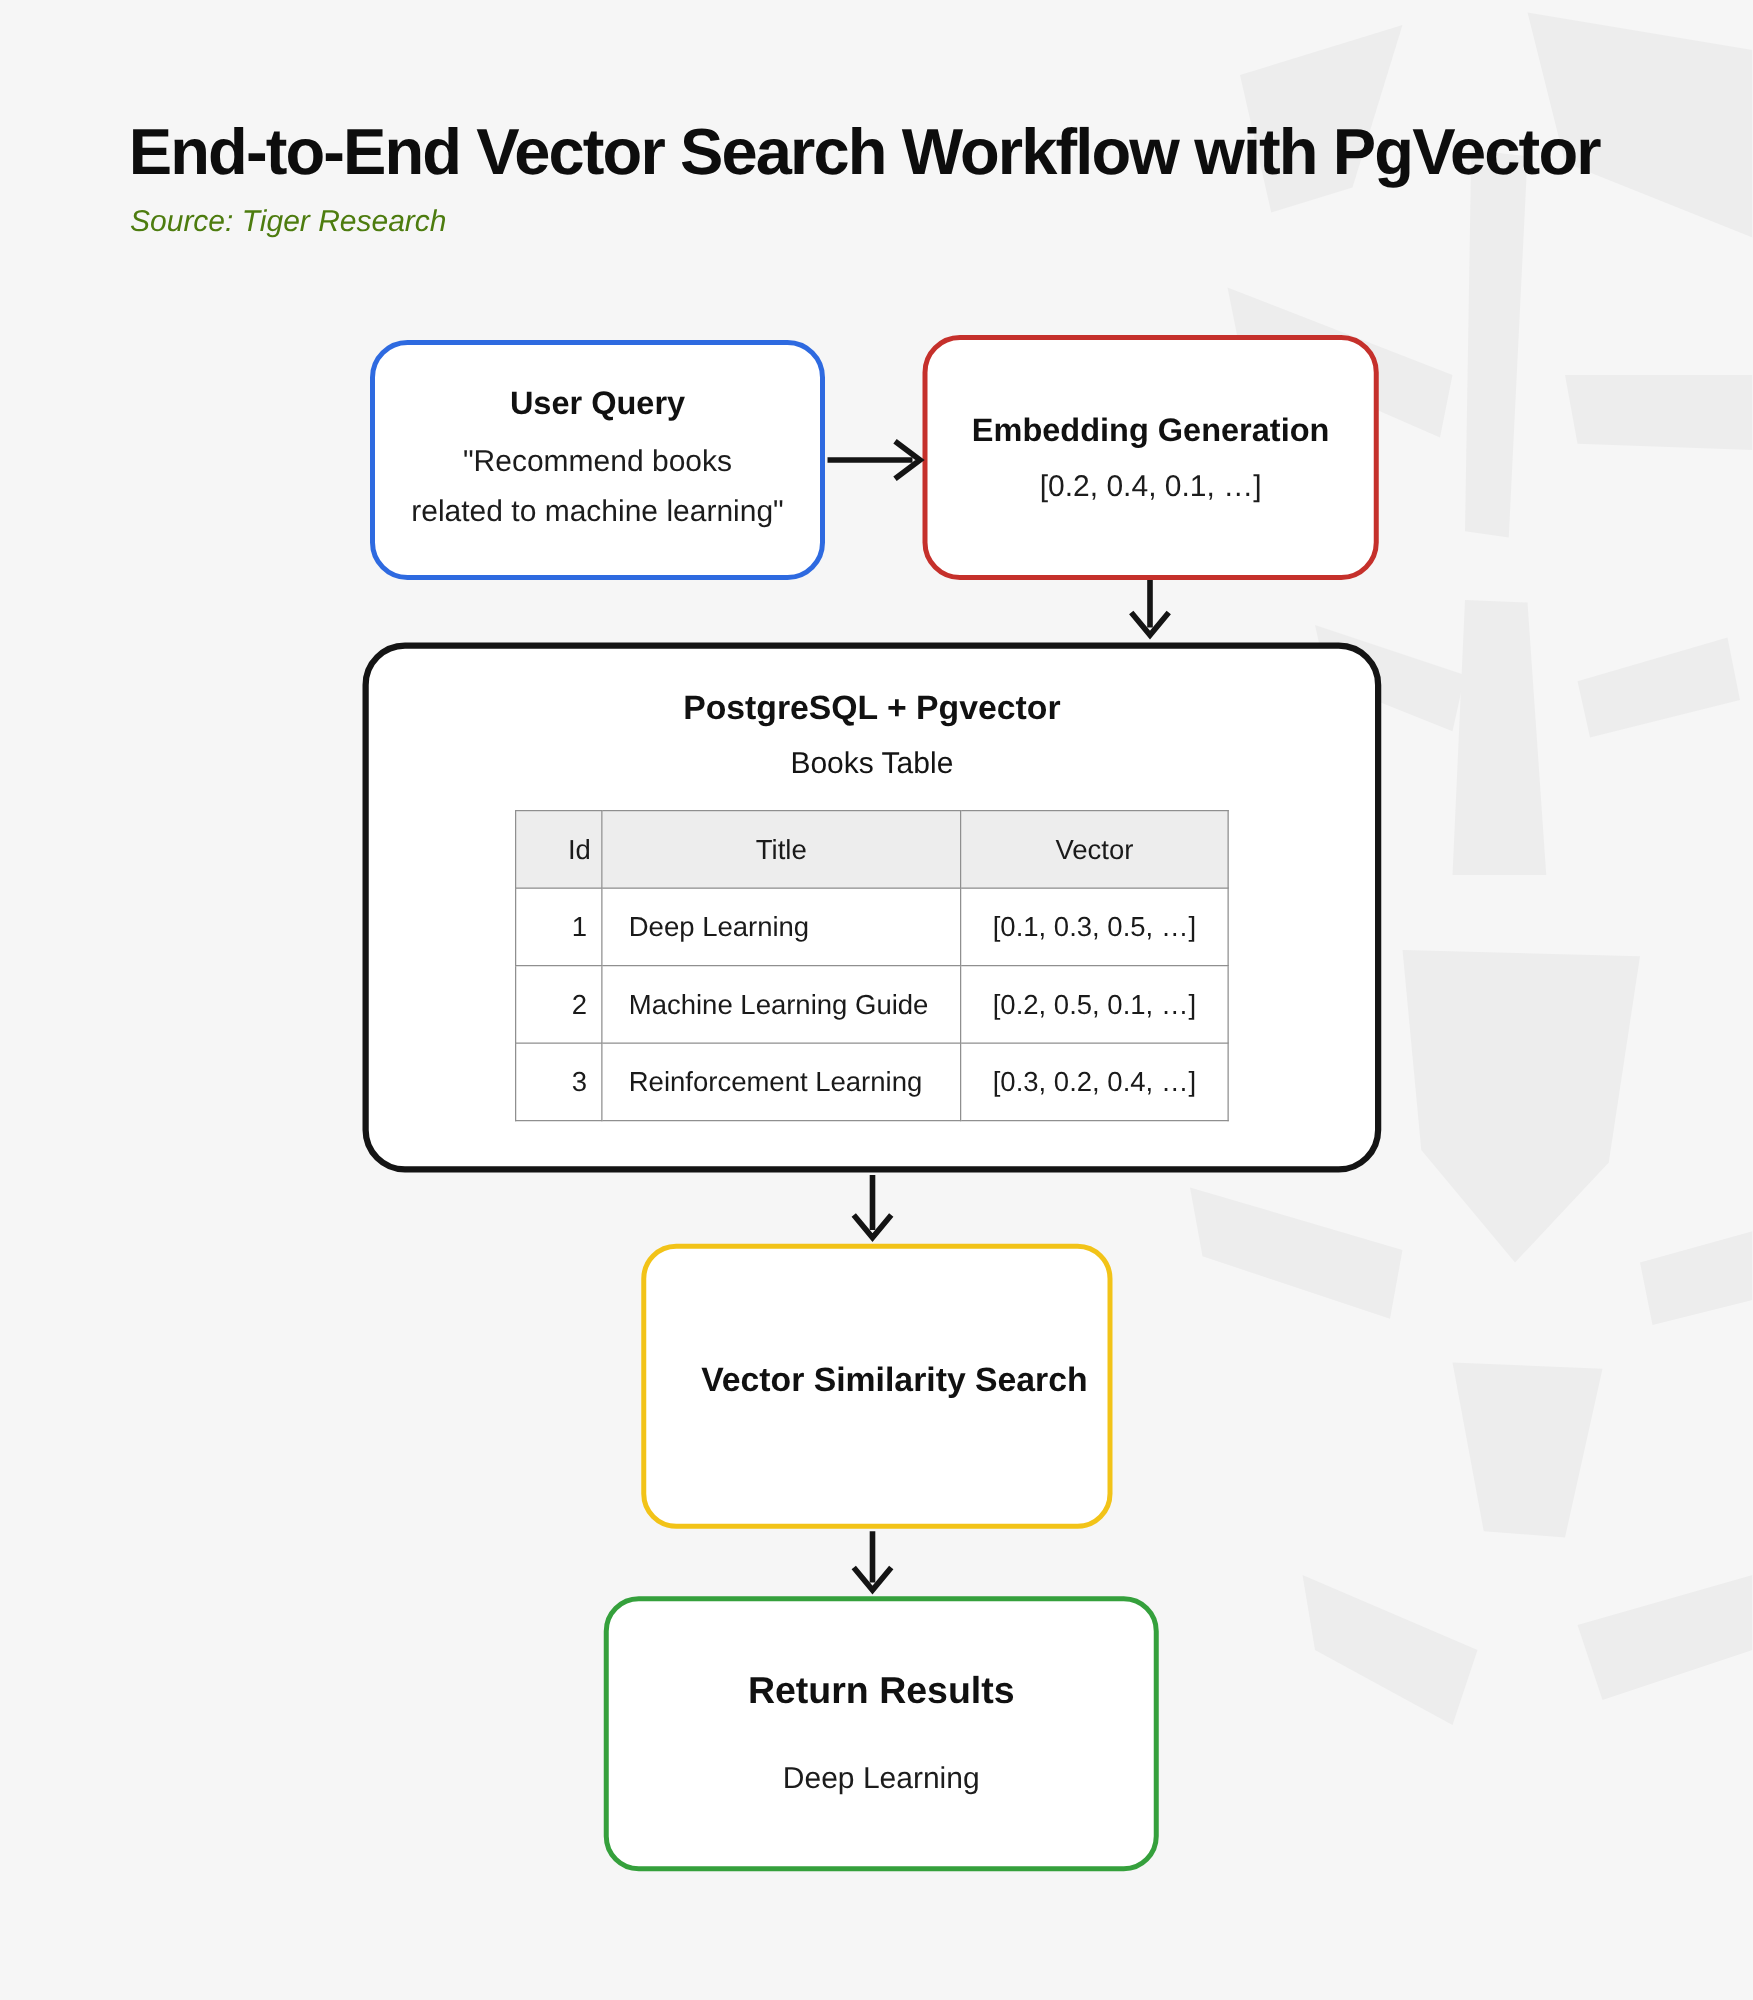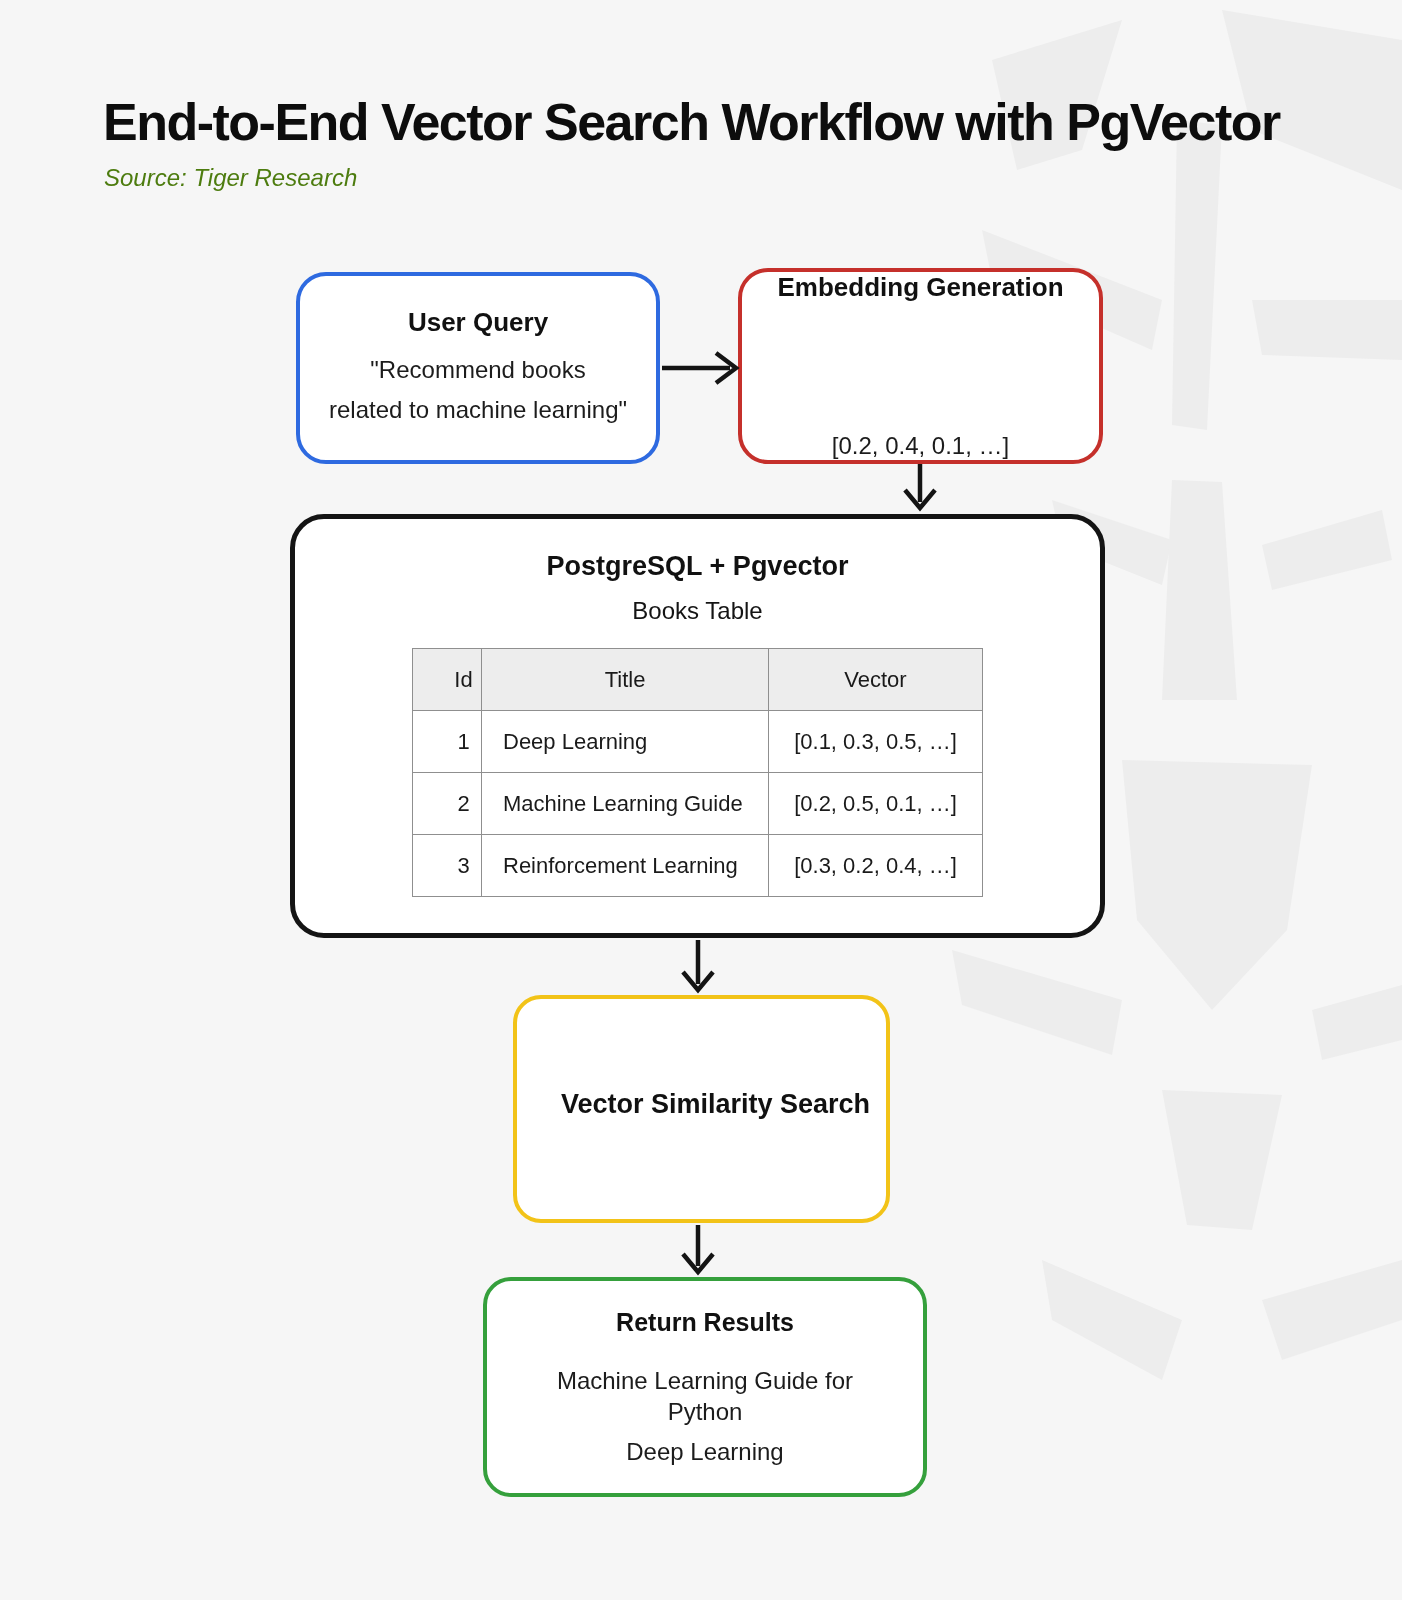--- a/index.html
+++ b/index.html
@@ -30,21 +30,21 @@
     display:flex; flex-direction:column; align-items:center; justify-content:center;
     text-align:center; color:#141414;
   }
   .node-title { font-size:26px; font-weight:700; color:#111; }
   .node-body  { font-size:24px; color:#1c1c1c; }
 
   .node-user-query      { left:296px; top:272px; width:364px; height:192px; }
   .node-user-query .node-title { margin-bottom:12px; }
   .node-user-query .node-body  { line-height:40px; }
 
-  .node-embedding       { left:738px; top:268px; width:365px; height:196px;justify-content:space-between; }
+  .node-embedding       { left:738px; top:268px; width:365px; height:196px; }
   .node-embedding .node-title { margin-bottom:16px; }
 
   .node-postgres {
     left:290px; top:514px; width:815px; height:424px;
     border-width:5px; border-radius:34px; justify-content:flex-start;
   }
   .node-postgres .node-title { margin-top:32px; font-size:27px; }
   .node-postgres .node-sub   { margin-top:15px; font-size:24px; }
 
   table.books {
@@ -58,21 +58,21 @@
   .col-id     { width:69px;  text-align:center;padding-left:33px; }
   .col-title  { width:287px; text-align:center; }
   .col-vector { width:214px; text-align:center; }
   td.col-title { text-align:left; padding-left:21px; }
 
   .node-similarity { left:513px; top:995px; width:377px; height:228px; border-radius:28px; }
   .node-similarity .node-title { font-size:27px; margin-bottom:10px; }
   .node-similarity .node-body  { line-height:38px; }
 
   .node-results { left:483px; top:1277px; width:444px; height:220px; border-radius:28px; }
-  .node-results .node-title { font-size:25px; margin-bottom:28px; }
+  .node-results .node-title { font-size:30px; margin-bottom:28px; }
   .node-results .node-body  { line-height:31px; }
   .node-results .result-line1 { max-width:330px; }
   .node-results .result-line2 { margin-top:9px; }
 
   .arrow-layer { position:absolute; left:0; top:0; width:1402px; height:1600px; pointer-events:none; }
   .arrow-layer path { stroke:#141414; stroke-width:4.5; fill:none; }
 </style>
 </head>
 <body style="background: rgb(246, 246, 246);">
 
@@ -141,21 +141,20 @@
   </table>
 </div>
 
 <div class="node node-similarity" style="border-color: rgb(242, 195, 24); padding-left: 28px;">
   <div class="node-title">Vector Similarity Search</div>
 </div>
 
 <div class="node node-results" style="border-color: rgb(53, 160, 60);">
   <div class="node-title">Return Results</div>
   <div class="node-body">
-    <div class="result-line1">Machine Learning Guide for Python</div>
     <div class="result-line2">Deep Learning</div>
   </div>
 </div>
 
 <svg class="arrow-layer">
   <g>
     <path d="M662,368 H730" style="stroke: rgb(20, 20, 20);"></path>
     <path d="M716,353 L736,368 L716,383" style="stroke: rgb(20, 20, 20);"></path>
   </g>
   <g>

